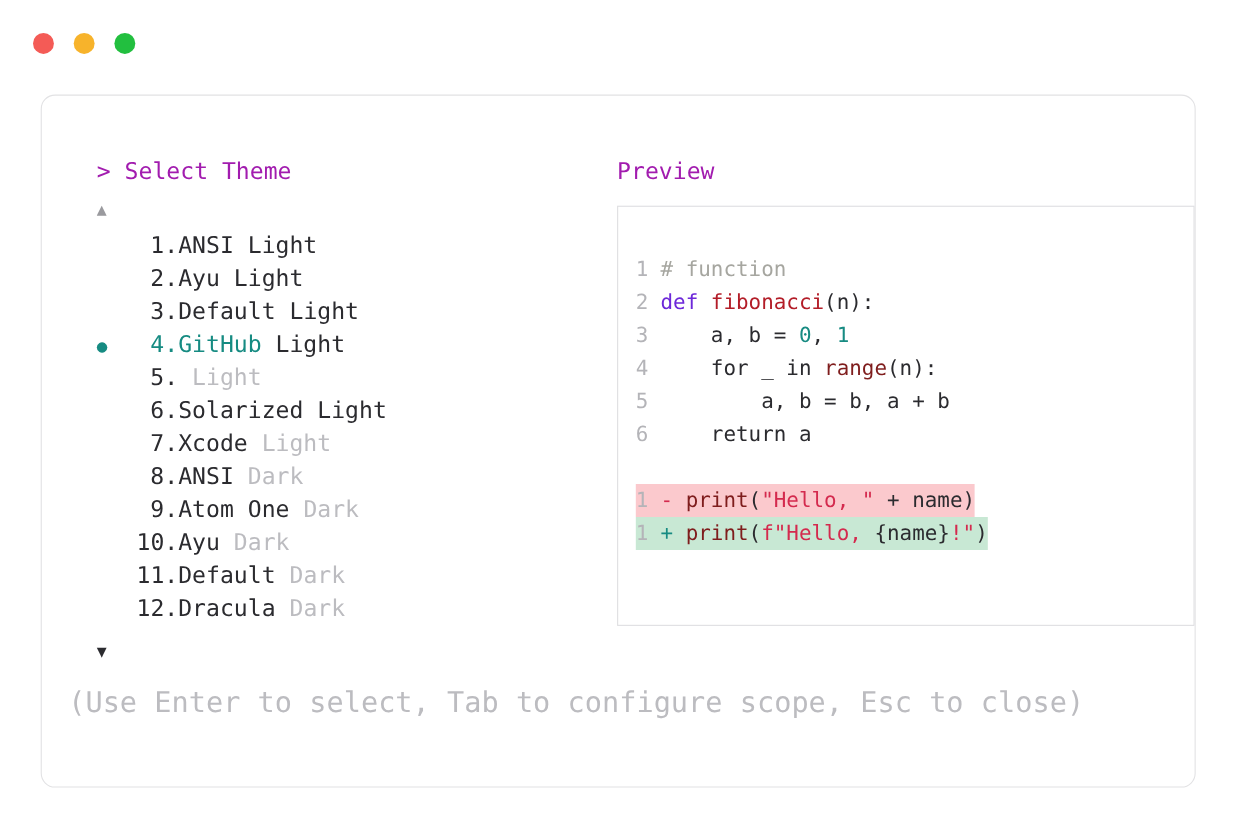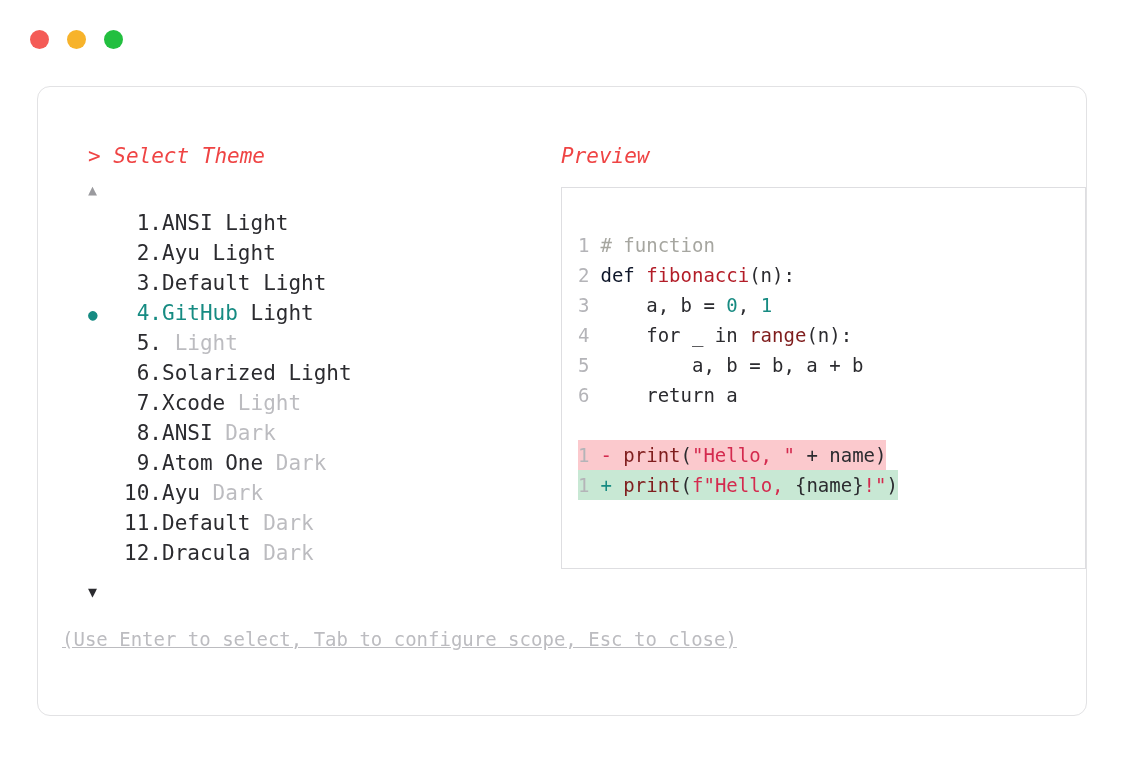--- a/index.html
+++ b/index.html
@@ -72,24 +72,23 @@
     position: absolute;
     left: 497px;
     top: 20px;
     width: 525px;
   }
 
   
   .heading {
     font-size: 21px;
     line-height: 30px;
-    color: #ef4444;
+    color: #a21caf;
     letter-spacing: 0px;
     white-space: pre;
-    font-style: italic;
   }
 
   
   .arrow-up {
     margin-top: 11px;
     font-size: 15px;
     line-height: 16px;
     color: #9a9a9e;
     width: 16px;
     user-select: none;
@@ -164,45 +163,44 @@
     padding-left: 16px;
   }
   .code-line { white-space: pre; height: 30px; }
   .ln {
     color: #b4b4b8;
     display: inline-block;
     width: 11px;
     text-align: right;
   }
   .tok-comment { color: #a6a6a0; }
-  .tok-kw      { color: #0f172a; }
+  .tok-kw      { color: #6d28d9; }
   .tok-fn-def  { color: #b31d28; }
   .tok-builtin { color: #7f1d1d; }
   .tok-num     { color: #178b82; }
   .tok-plain   { color: #2b2b2f; }
   .tok-str     { color: #d42a4e; }
   .tok-minus   { color: #d42a4e; }
   .tok-plus    { color: #178b82; }
 
   .code-gap { height: 30px; }
 
   .diff-line { display: inline-block; white-space: pre; }
   .diff-del { background: #fbc9cd; }
   .diff-add { background: #c8e8d4; }
 
   
   .hint {
     position: absolute;
     left: 24px;
     bottom: 62px;
-    font-size: 19px;
+    font-size: 26px;
     line-height: 28px;
     color: #bcbcc0;
     white-space: pre;
-    text-decoration: underline;
   }
 </style>
 </head>
 <body>
 
 <div id="app">
 
   <div class="titlebar">
     <span class="dot" style="background: rgb(244, 91, 86);"></span>
     <span class="dot" style="background: rgb(247, 179, 43);"></span>

